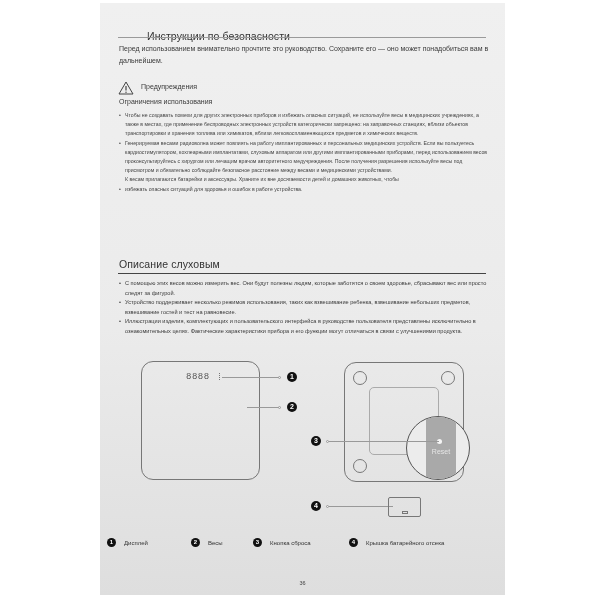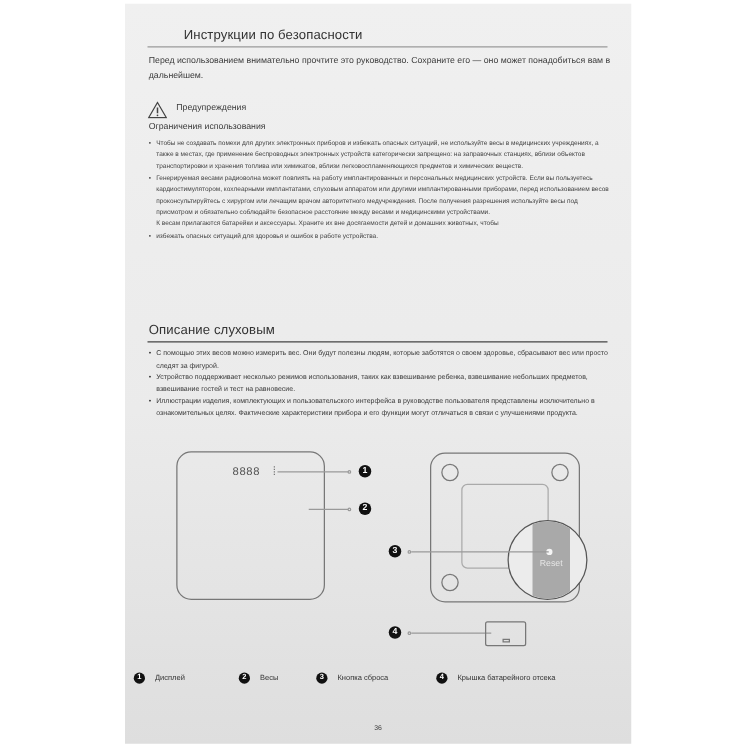--- a/index.html
+++ b/index.html
@@ -15,21 +15,21 @@
     .small .li { position:relative; padding-left:6px; }
     .small .li::before { content:"•"; position:absolute; left:0; top:0; }
     .small .cont { padding-left:6px; }
     .sub { position:absolute; font-size:7px; color:#3a3a3a; }
     .warn-icon { position:absolute; left:18px; top:78px; width:16px; height:14px; }
     .bul { position:absolute; left:19px; width:372px; font-size:5.6px; line-height:9.6px; color:#3a3a3a; }
     .bul .li { position:relative; padding-left:6px; }
     .bul .li::before { content:"•"; position:absolute; left:0; top:0; }
     .scale-front { position:absolute; left:141px; top:361px; width:119px; height:119px;
       border:1px solid #777; border-radius:12px; box-sizing:border-box; }
-    .digits { position:absolute; left:44px; top:10px; font-family:Liberation Sans, sans-serif;
+    .digits { position:absolute; left:44px; top:10px; font-family:Liberation Mono, monospace;
       font-size:9px; color:#555; letter-spacing:0.5px; }
     .unit { position:absolute; left:77px; top:11px; width:2px; height:7px;
       border-left:1px dotted #777; }
     .callout-line { position:absolute; height:1px; background:#999; }
     .dot { position:absolute; width:3px; height:3px; border:1px solid #999; border-radius:50%;
       box-sizing:border-box; background:#eee; }
     .num { position:absolute; width:10px; height:10px; border-radius:50%; background:#111; color:#fff;
       font-size:7px; font-weight:bold; line-height:10px; text-align:center; }
     .scale-back { position:absolute; left:344px; top:362px; width:120px; height:120px;
       border:1px solid #777; border-radius:12px; box-sizing:border-box; }
@@ -49,21 +49,21 @@
       box-sizing:border-box; }
     .legend { position:absolute; top:535px; font-size:6px; color:#333; display:flex; align-items:center; }
     .legend .num { position:relative; margin-right:8px; width:9px; height:9px; line-height:9px; font-size:6px; }
     .pagenum { position:absolute; left:0; width:405px; top:577px; text-align:center; font-size:5.5px; color:#444; }
   </style>
 </head>
 <body>
 
 <div class="page">
 
-  <div class="h1" style="top:19px;padding-left:28px;">Инструкции по безопасности</div>
+  <div class="h1" style="top:27px;padding-left:28px;">Инструкции по безопасности</div>
   <div class="rule" style="top:34px;"></div>
 
   <div class="para" style="top:40px;">Перед использованием внимательно прочтите это руководство. Сохраните его — оно может понадобиться вам в дальнейшем.</div>
 
   <svg class="warn-icon" viewBox="0 0 16 14">
     <path d="M8 1 L15 13 L1 13 Z" fill="none" stroke="#444" stroke-width="1"></path>
     <line x1="8" y1="5" x2="8" y2="9.5" stroke="#444" stroke-width="1.2"></line>
     <circle cx="8" cy="11.2" r="0.7" fill="#444"></circle>
   </svg>
   <div class="sub" style="left:41px; top:80px;">Предупреждения</div>

